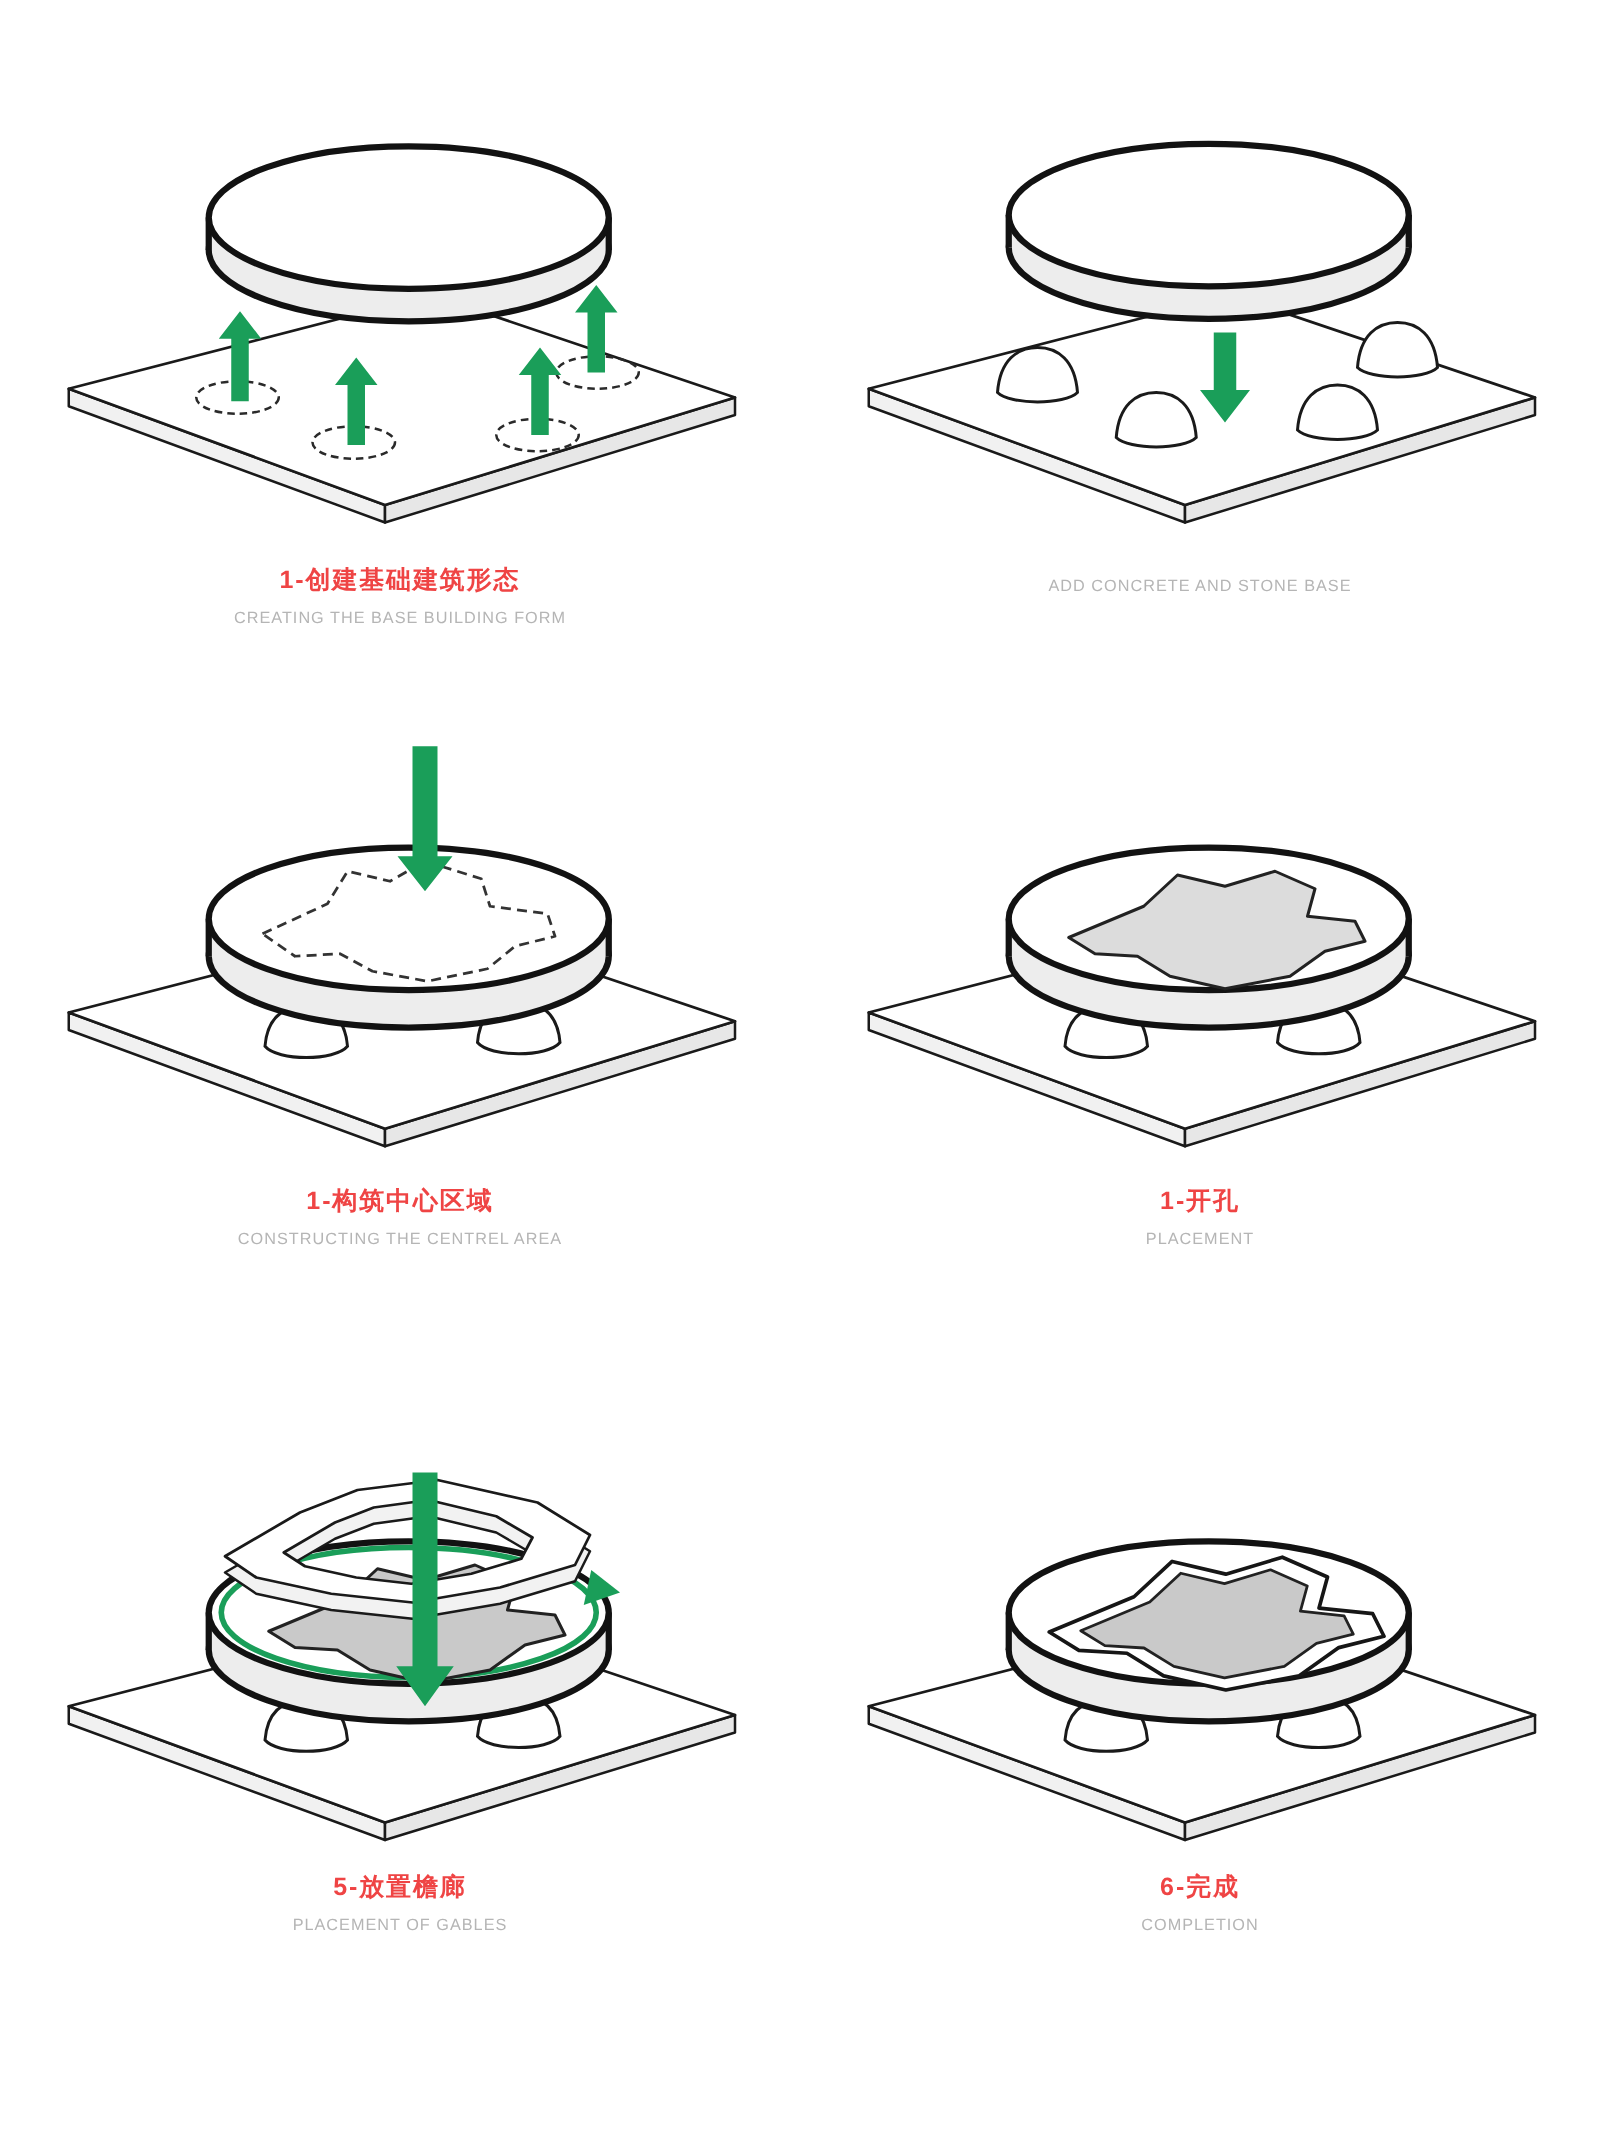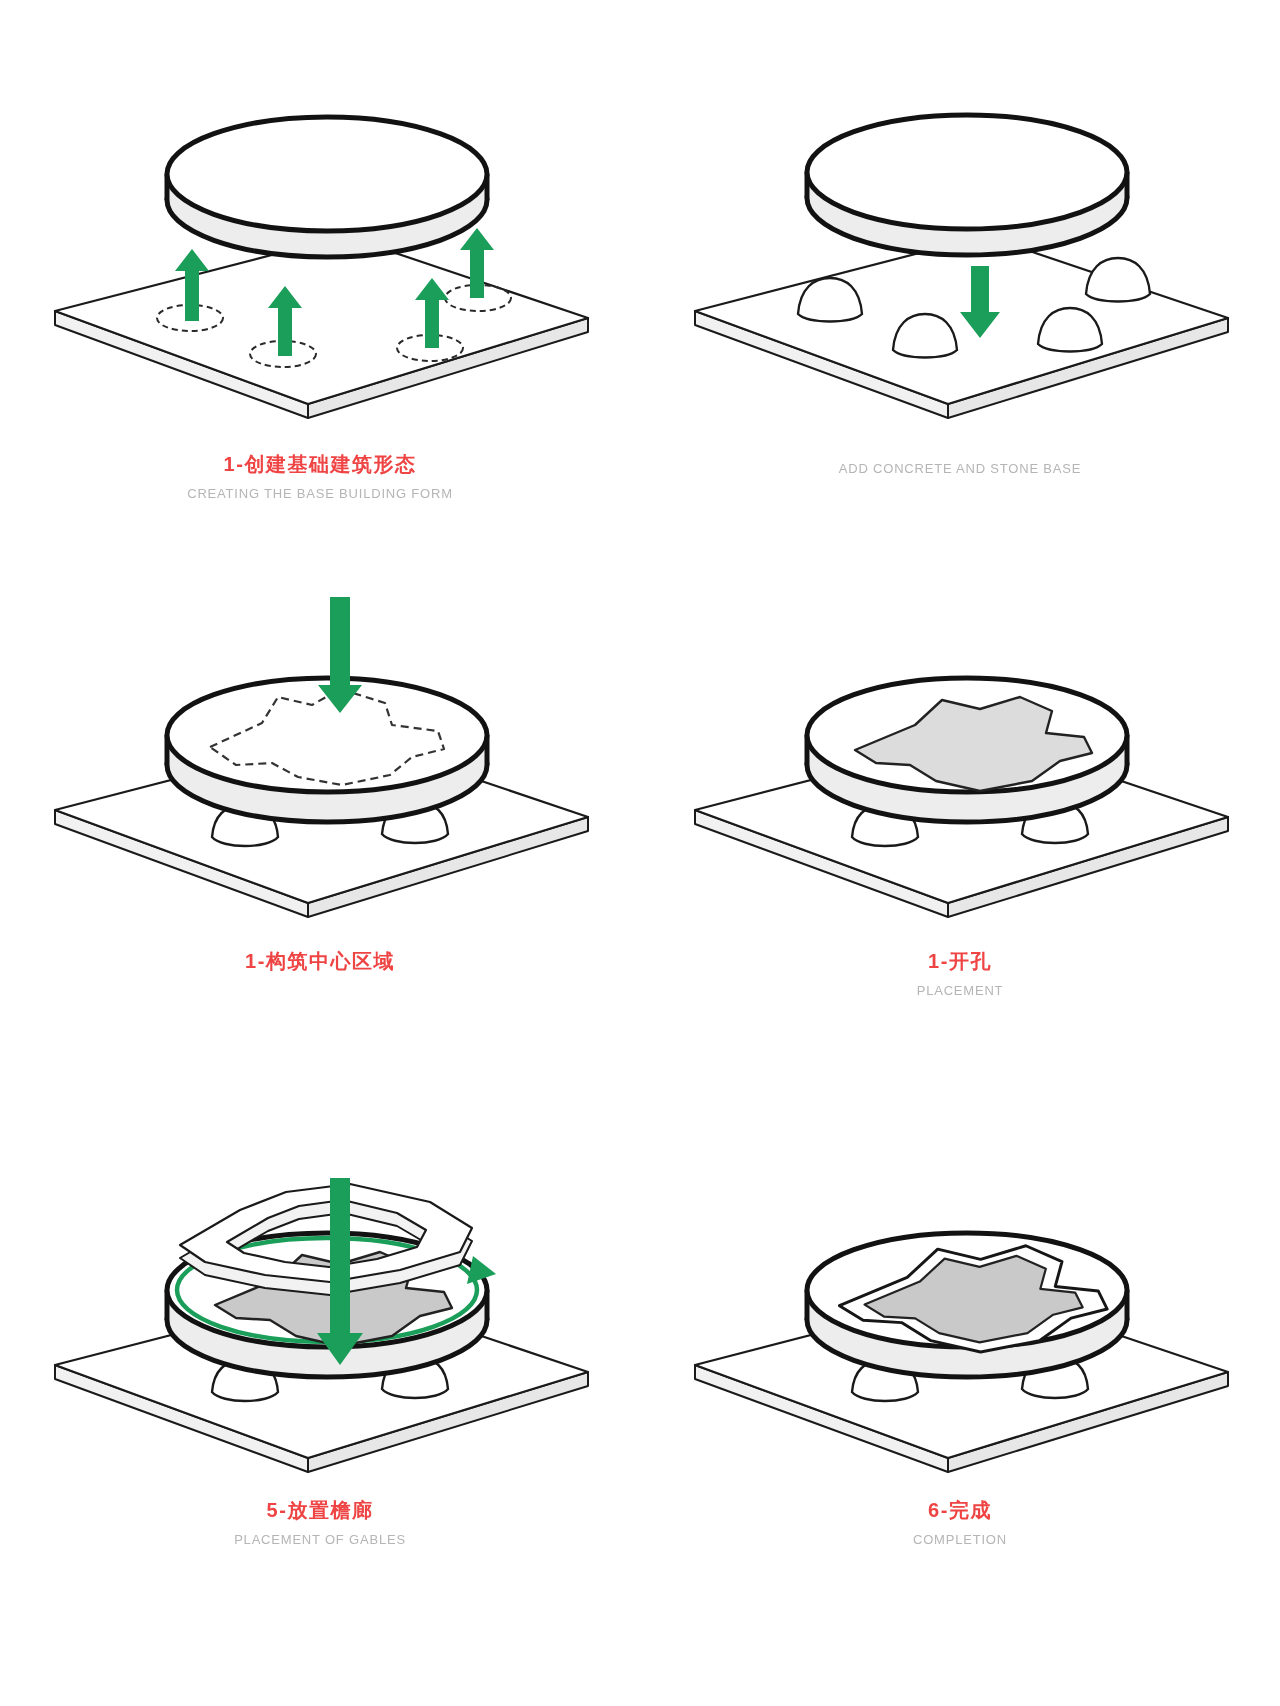--- a/index.html
+++ b/index.html
@@ -132,20 +132,21 @@
         <line class="disc-edge" x1="447" y1="150" x2="447" y2="180"></line>
         <ellipse class="disc-top" cx="287" cy="150" rx="160" ry="57"></ellipse>
       </g>
       <path class="dashed-footprint" d="M170,162 L222,138 L238,112 L272,120 L300,104 L345,118 L352,140 L398,146 L404,164 L372,172 L350,190 L302,200 L258,192 L232,178 L196,180 Z"></path>
       <g>
         <polygon class="arrow" points="290,12 290,100 278,100 300,128 322,100 310,100 310,12"></polygon>
       </g>
     </svg>
     <div class="caption">
       <div class="zh">1-构筑中心区域</div>
+      <div class="en">CONSTRUCTING THE CENTREL AREA</div>
     </div>
   </div>
 
   <div class="cell row2">
     <svg viewBox="0 0 560 350">
       <g>
         <path class="plate-side-l" d="M15,225 L15,239 L268,332 L268,318 Z"></path>
         <path class="plate-side-r" d="M268,318 L268,332 L548,246 L548,232 Z"></path>
         <path class="plate-top" d="M15,225 L305,150 L548,232 L268,318 Z"></path>
       </g>

